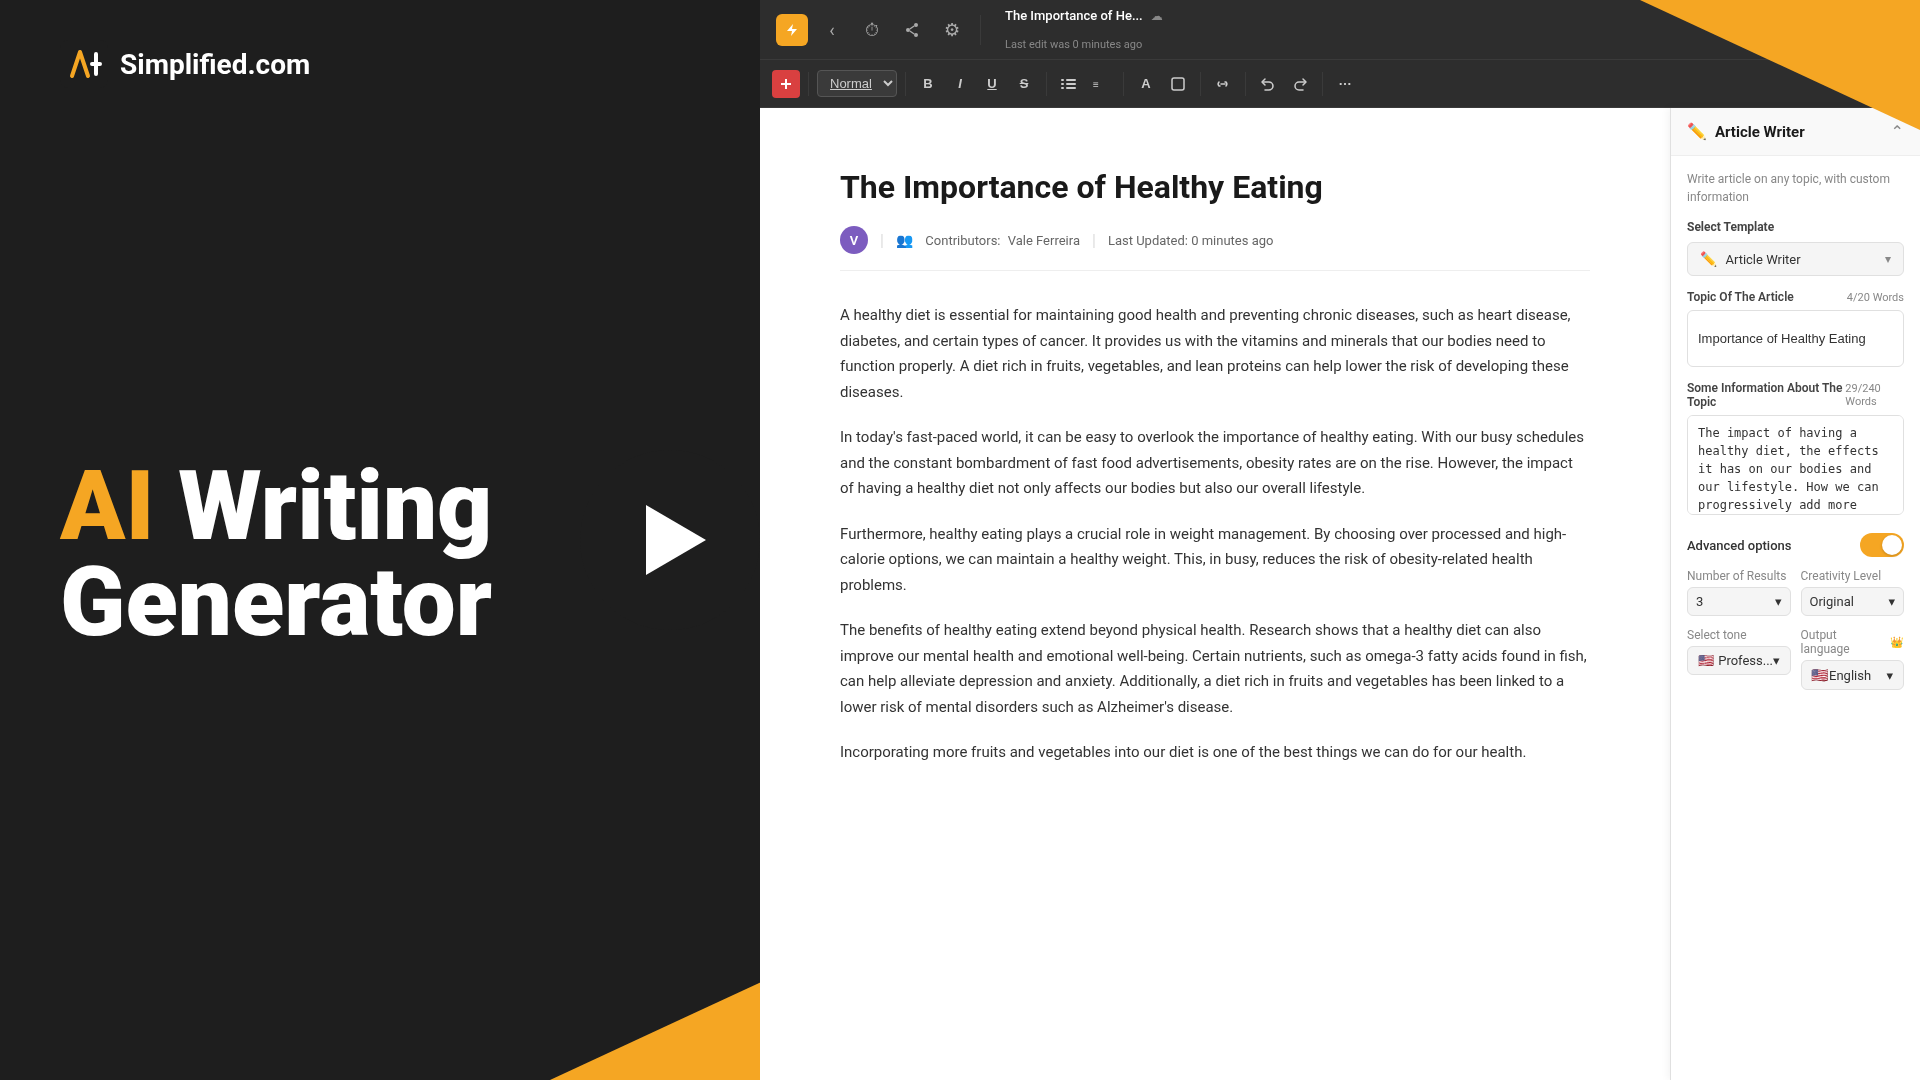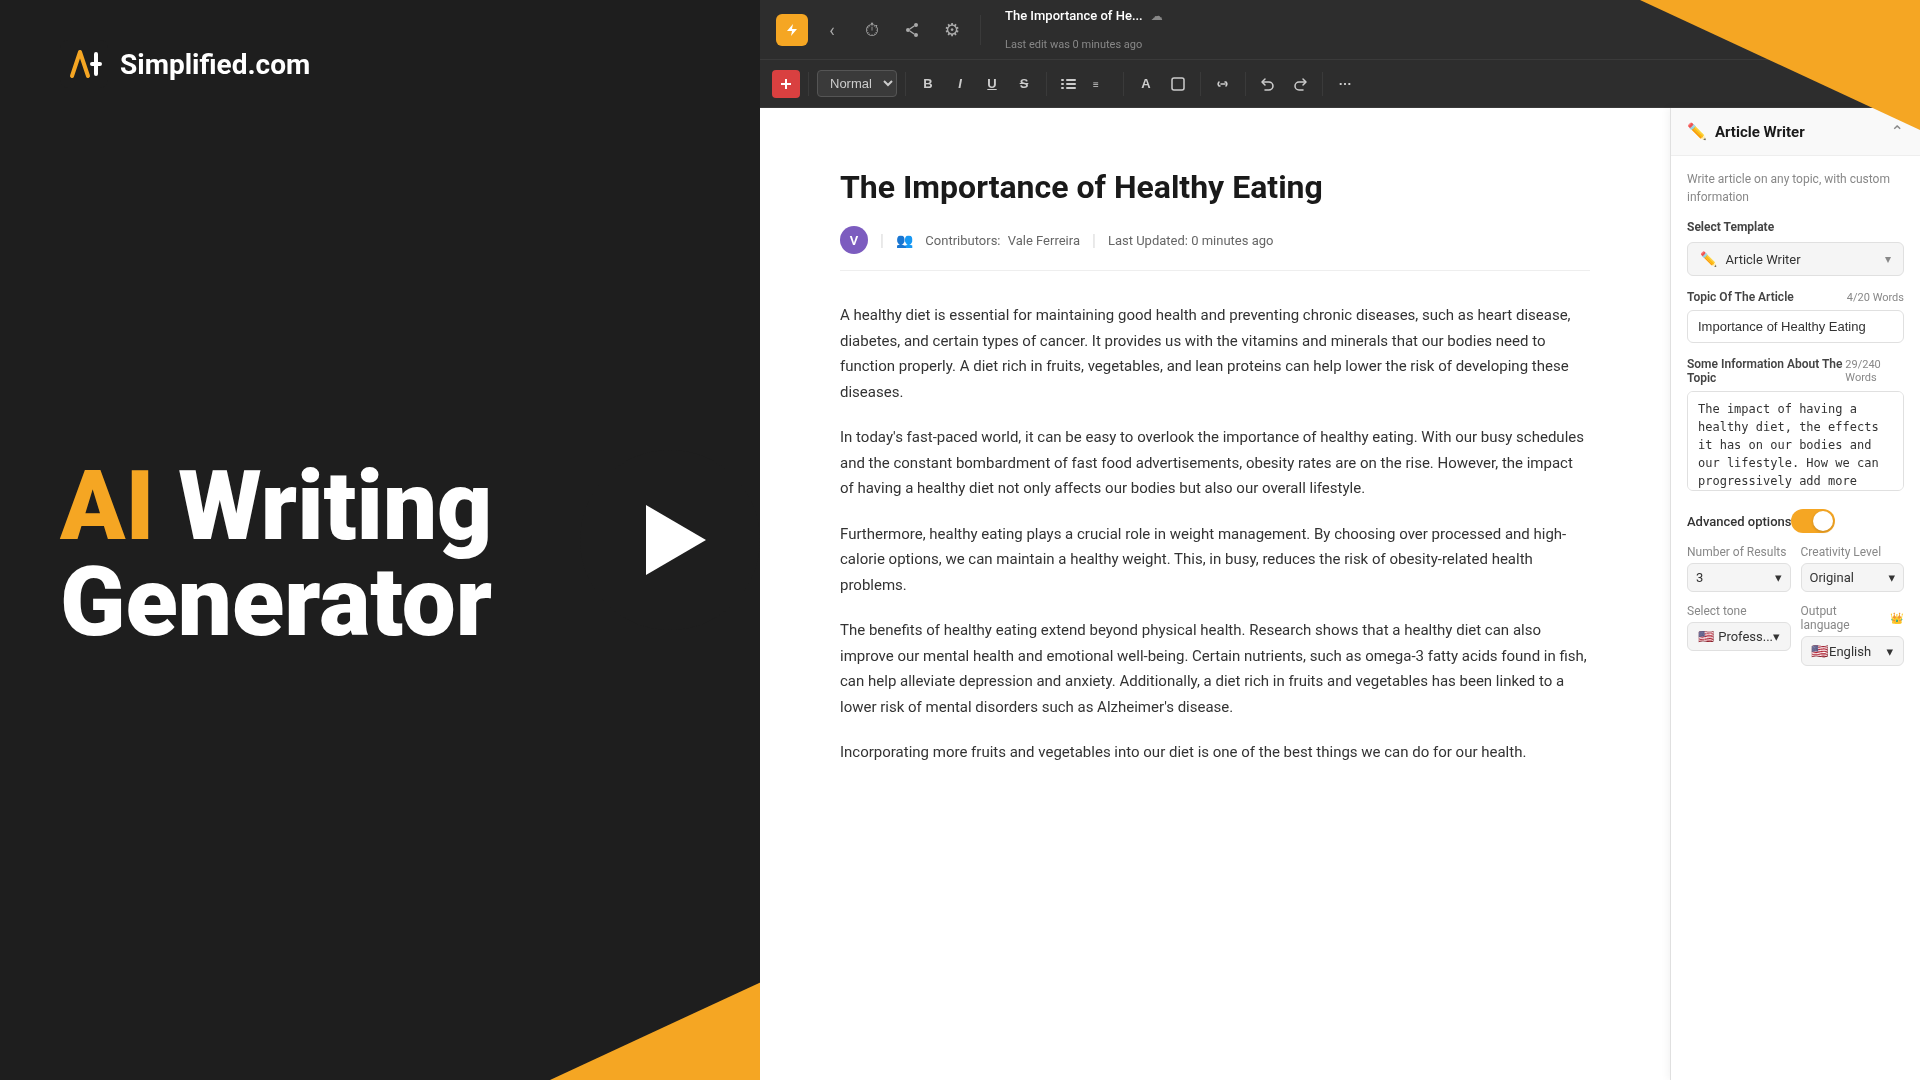--- a/index.html
+++ b/index.html
@@ -218,20 +218,21 @@
     }
 
     .toolbar-select {
       background: #3a3a3a;
       border: 1px solid #555;
       color: #ccc;
       padding: 4px 8px;
       border-radius: 4px;
       font-size: 13px;
       cursor: pointer;
+      text-decoration: underline;
     }
 
     .toolbar-divider {
       width: 1px;
       height: 24px;
       background: #3a3a3a;
       margin: 0 4px;
     }
 
     .word-count {
@@ -410,21 +411,21 @@
 
     .field-count {
       font-size: 11px;
       color: #888;
     }
 
     .field-input {
       width: 100%;
       border: 1px solid #e0e0e0;
       border-radius: 6px;
-      padding: 8px 10px;
+      padding: 20px 10px;
       font-size: 13px;
       color: #333;
       background: #fff;
       outline: none;
     }
 
     .field-textarea {
       width: 100%;
       border: 1px solid #e0e0e0;
       border-radius: 6px;
@@ -434,20 +435,21 @@
       background: #fff;
       outline: none;
       resize: none;
       height: 100px;
       line-height: 1.5;
     }
 
     .advanced-row {
       display: flex;
       align-items: center;
+      justify-content: space-between;
       margin-bottom: 12px;
     }
 
     .advanced-label {
       font-size: 13px;
       color: #333;
       font-weight: 500;
     }
 
     .toggle {

